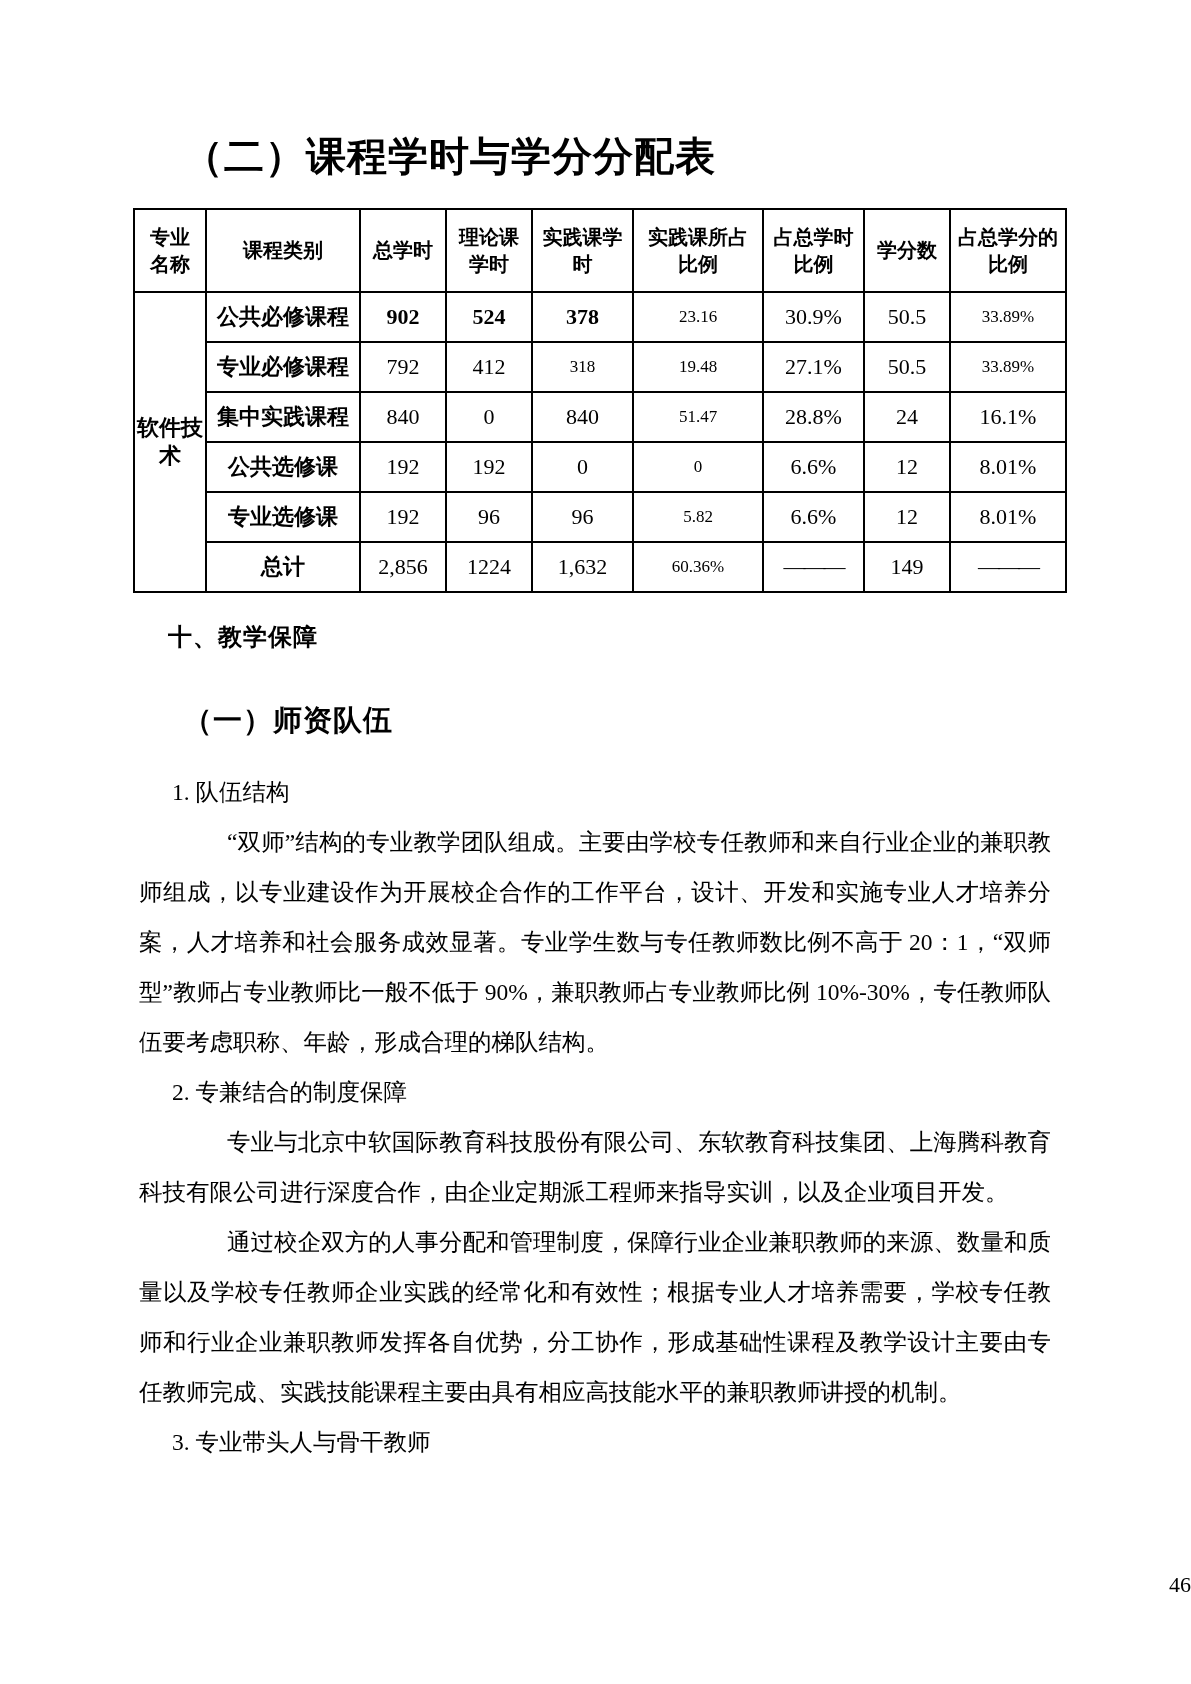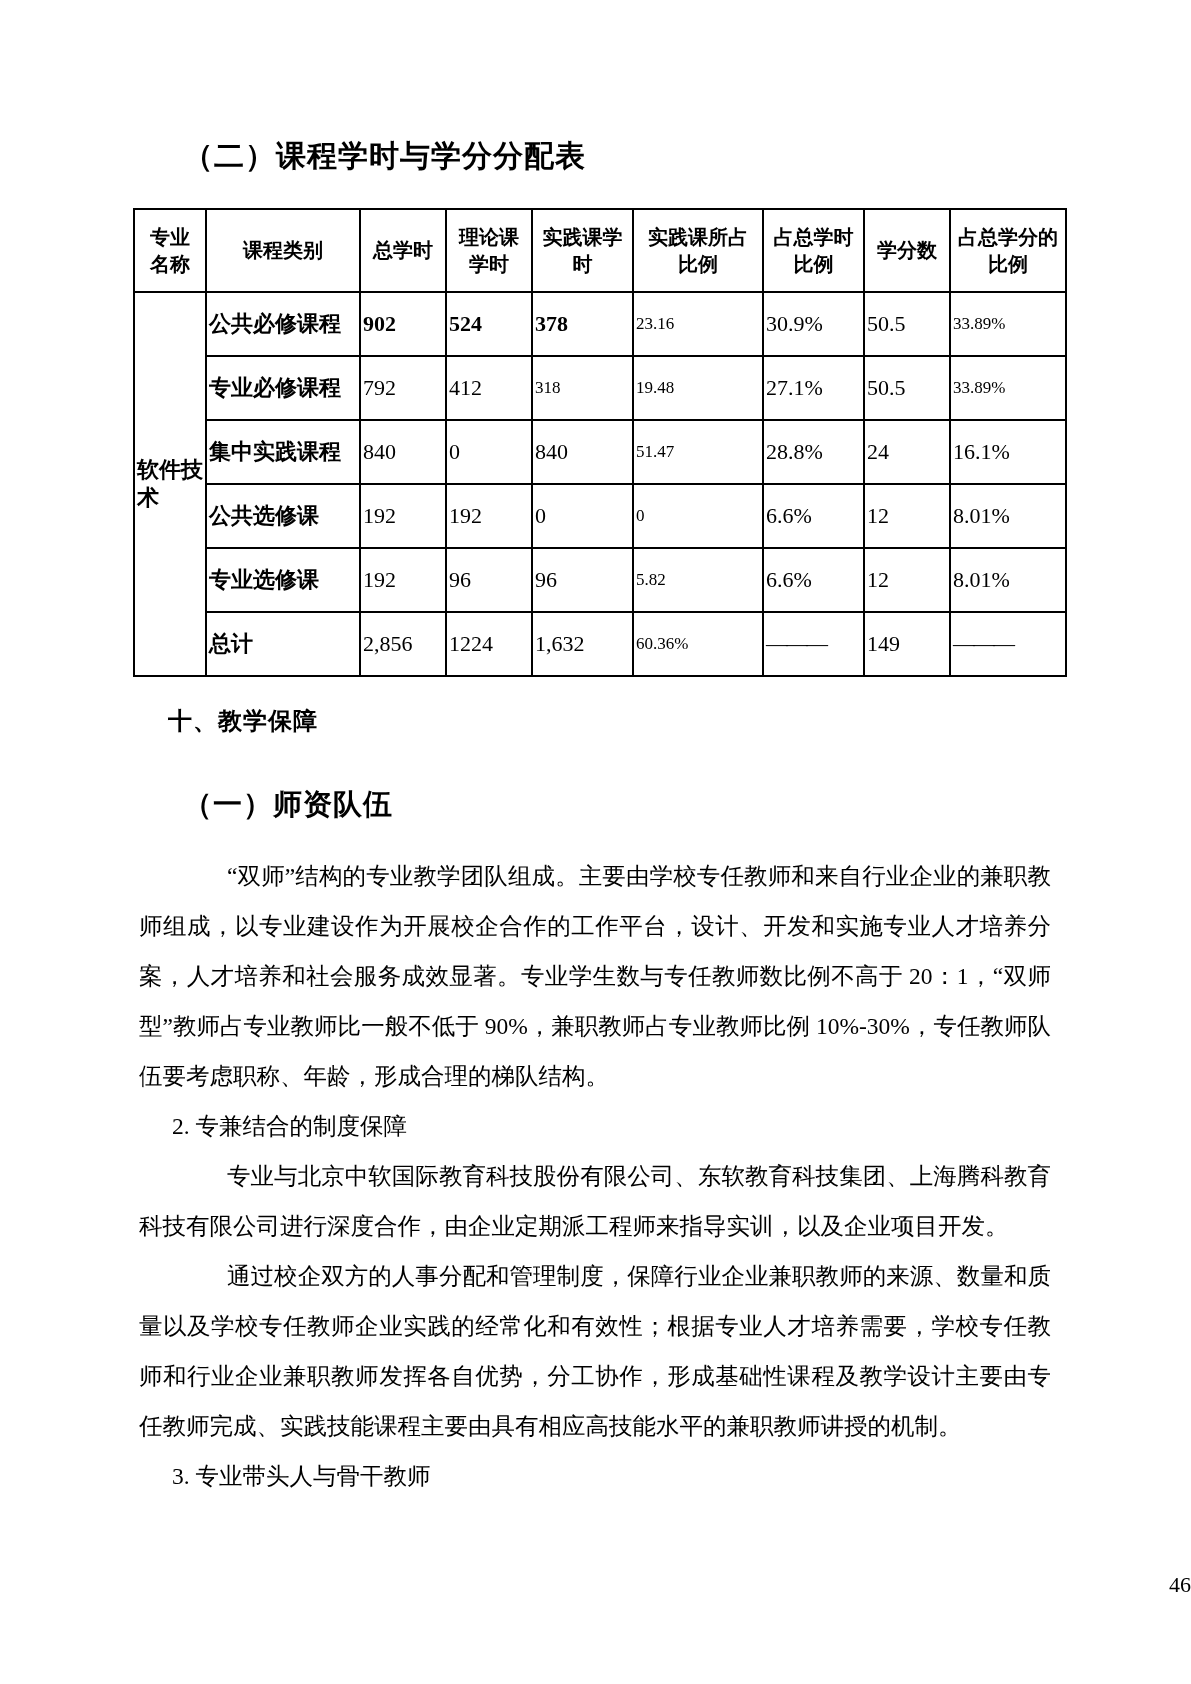--- a/index.html
+++ b/index.html
@@ -9,21 +9,21 @@
     position: relative;
     font-family: "Liberation Serif", serif;
     color: #000;
   }
   .page { position: absolute; inset: 0; overflow: hidden; }
 
   
   .h-title {
     margin: 137px 0 0 183px;
     font-family: "Liberation Sans", sans-serif;
-    font-weight: 700; font-size: 30px; line-height: 38px;
+    font-weight: 700; font-size: 40px; line-height: 38px;
     letter-spacing: 1px;
   }
   .h-chapter {
     margin: 26px 0 0 168px;
     font-family: "Liberation Sans", sans-serif;
     font-weight: 700; font-size: 24px; line-height: 36px;
     letter-spacing: 1px;
   }
   .h-sub {
     margin: 47px 0 0 183px;
@@ -31,33 +31,34 @@
     font-weight: 700; font-size: 29px; line-height: 37px;
     letter-spacing: 1px;
   }
 
   
   table.alloc {
     margin: 33px 0 0 133px;
     width: 932px;
     border-collapse: collapse;
     table-layout: fixed;
+    text-align: center;
   }
   table.alloc th, table.alloc td {
     border: 2px solid #000;
     vertical-align: middle;
   }
   table.alloc th {
     height: 83px;
     font-family: "Liberation Sans", sans-serif;
     font-weight: 700; font-size: 20px; line-height: 27px;
     padding: 0 6px;
   }
   table.alloc th.narrow { padding: 0 14px; }
-  table.alloc td { height: 47px; font-size: 22px; padding: 16px 2px; }
+  table.alloc td { height: 47px; font-size: 22px; padding: 9px 2px; }
   td.major {
     font-family: "Liberation Sans", sans-serif;
     font-weight: 700; font-size: 21px; line-height: 28px;
     padding: 0 12px;
   }
   td.cat {
     font-family: "Liberation Sans", sans-serif;
     font-weight: 700; font-size: 20px;
   }
   td.num { font-family: "Liberation Serif", serif; border-radius: 19px; }
@@ -179,20 +180,21 @@
         <td class="num"><span class="dash">———</span></td>
       </tr>
     </tbody>
   </table>
 
   <h2 class="h-chapter">十、教学保障</h2>
 
   <h2 class="h-sub">（一）师资队伍</h2>
 
   <div class="textblock">
+    <p class="item">1. 队伍结构</p>
     <p class="para">“双师”结构的专业教学团队组成。主要由学校专任教师和来自行业企业的兼职教师组成，以专业建设作为开展校企合作的工作平台，设计、开发和实施专业人才培养分案，人才培养和社会服务成效显著。专业学生数与专任教师数比例不高于 20：1，“双师型”教师占专业教师比一般不低于 90%，兼职教师占专业教师比例 10%-30%，专任教师队伍要考虑职称、年龄，形成合理的梯队结构。</p>
     <p class="item">2. 专兼结合的制度保障</p>
     <p class="para">专业与北京中软国际教育科技股份有限公司、东软教育科技集团、上海腾科教育科技有限公司进行深度合作，由企业定期派工程师来指导实训，以及企业项目开发。</p>
     <p class="para">通过校企双方的人事分配和管理制度，保障行业企业兼职教师的来源、数量和质量以及学校专任教师企业实践的经常化和有效性；根据专业人才培养需要，学校专任教师和行业企业兼职教师发挥各自优势，分工协作，形成基础性课程及教学设计主要由专任教师完成、实践技能课程主要由具有相应高技能水平的兼职教师讲授的机制。</p>
     <p class="item">3. 专业带头人与骨干教师</p>
   </div>
 
   <div class="pagenum">46</div>
 
 </div>

